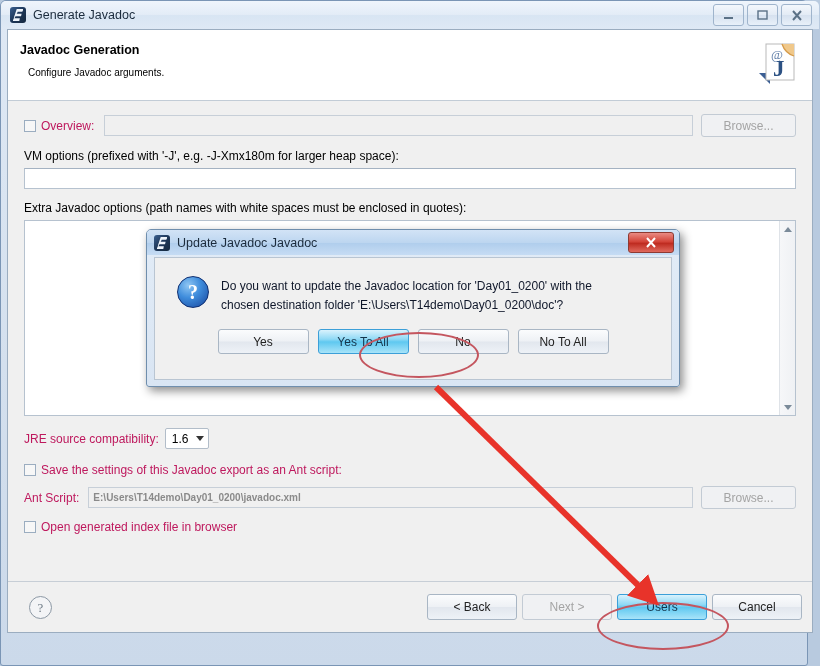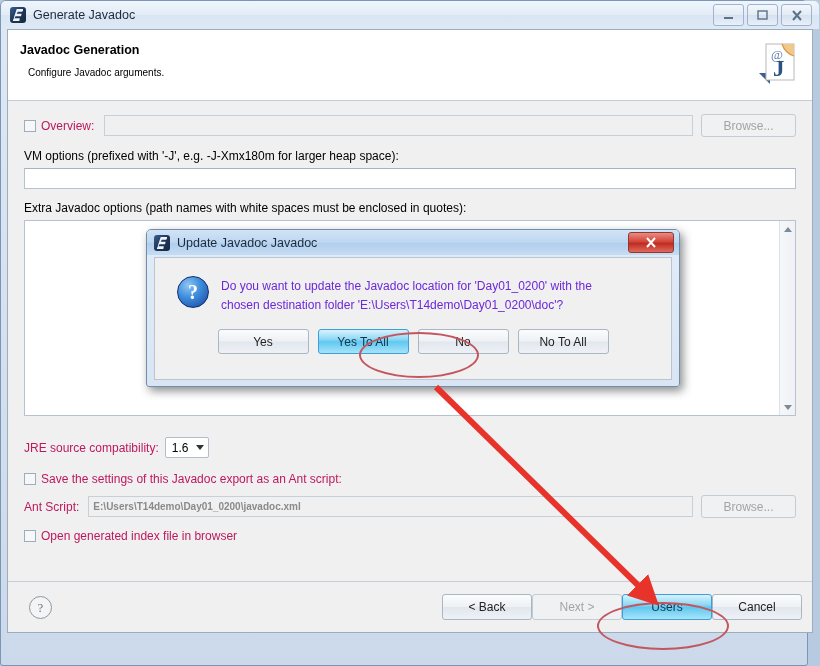--- a/index.html
+++ b/index.html
@@ -127,21 +127,21 @@
   .footer{
     position:absolute;left:0;bottom:0;width:100%;height:51px;
     background:#f0f0f0;border-top:1px solid #c7ced6;box-sizing:border-box;
   }
   .help{
     position:absolute;left:21px;top:14px;width:21px;height:21px;border-radius:50%;
     border:1px solid #8c98a4;color:#6c7984;background:#f3f4f6;
     font-size:13px;display:flex;align-items:center;justify-content:center;
     font-family:"Liberation Serif", serif;
   }
-  .footer-btns{position:absolute;right:10px;top:12px;display:flex;}
+  .footer-btns{position:absolute;right:10px;top:12px;display:flex;gap:5px;}
   .footer-btns .btn{width:90px;height:26px;}
   
   .modal{
     position:absolute;left:145px;top:228px;width:534px;height:158px;
     box-sizing:border-box;
     border:1px solid #6f8ead;border-radius:5px 5px 3px 3px;
     background:linear-gradient(to bottom,#e2ecf7 0%,#d9e5f3 100%);
     box-shadow:3px 4px 10px rgba(0,0,0,.45);
   }
   .modal-tb{
@@ -163,21 +163,21 @@
   }
   .modal-msg{display:flex;padding:16px 16px 0 16px;}
   .qicon{
     width:30px;height:30px;border-radius:50%;flex:none;margin:2px 12px 0 6px;
     background:radial-gradient(circle at 34% 28%,#8fc6f3 0%,#3f8ddc 42%,#15439c 100%);
     border:1px solid #0f2f72;
     color:#fff;font-size:20px;font-weight:bold;
     display:flex;align-items:center;justify-content:center;
     font-family:"Liberation Serif", serif;
   }
-  .modal-text{font-size:12px;line-height:19px;color:#6d28d9;padding-top:3px;}
+  .modal-text{font-size:12px;line-height:19px;color:#0f172a;padding-top:3px;}
   .modal-btns{
     position:absolute;left:0;right:0;bottom:25px;
     display:flex;justify-content:center;gap:9px;
   }
   .modal-btns .btn{width:91px;height:25px;}
   
   .anno{position:absolute;pointer-events:none;}
   .ellipse{
     border:2px solid #c4565f;border-radius:50%;background:transparent;
   }
@@ -243,21 +243,21 @@
         <div class="vscroll">
           <div class="arr up">
               <i class="tri up"></i>
             </div>
           <div class="arr dn">
               <i class="tri dn"></i>
             </div>
         </div>
       </div>
 
-      <div class="row" style="margin-top:21px;">
+      <div class="row" style="margin-top:12px;">
         <span class="lbl">JRE source compatibility:</span>
         <div class="selbox">
           <span>1.6</span>
           <i class="caret"></i>
         </div>
       </div>
 
       <div class="row" style="margin-top:14px;">
         <div class="cb"></div>
         <span class="lbl">Save the settings of this Javadoc export as an Ant script:</span>

